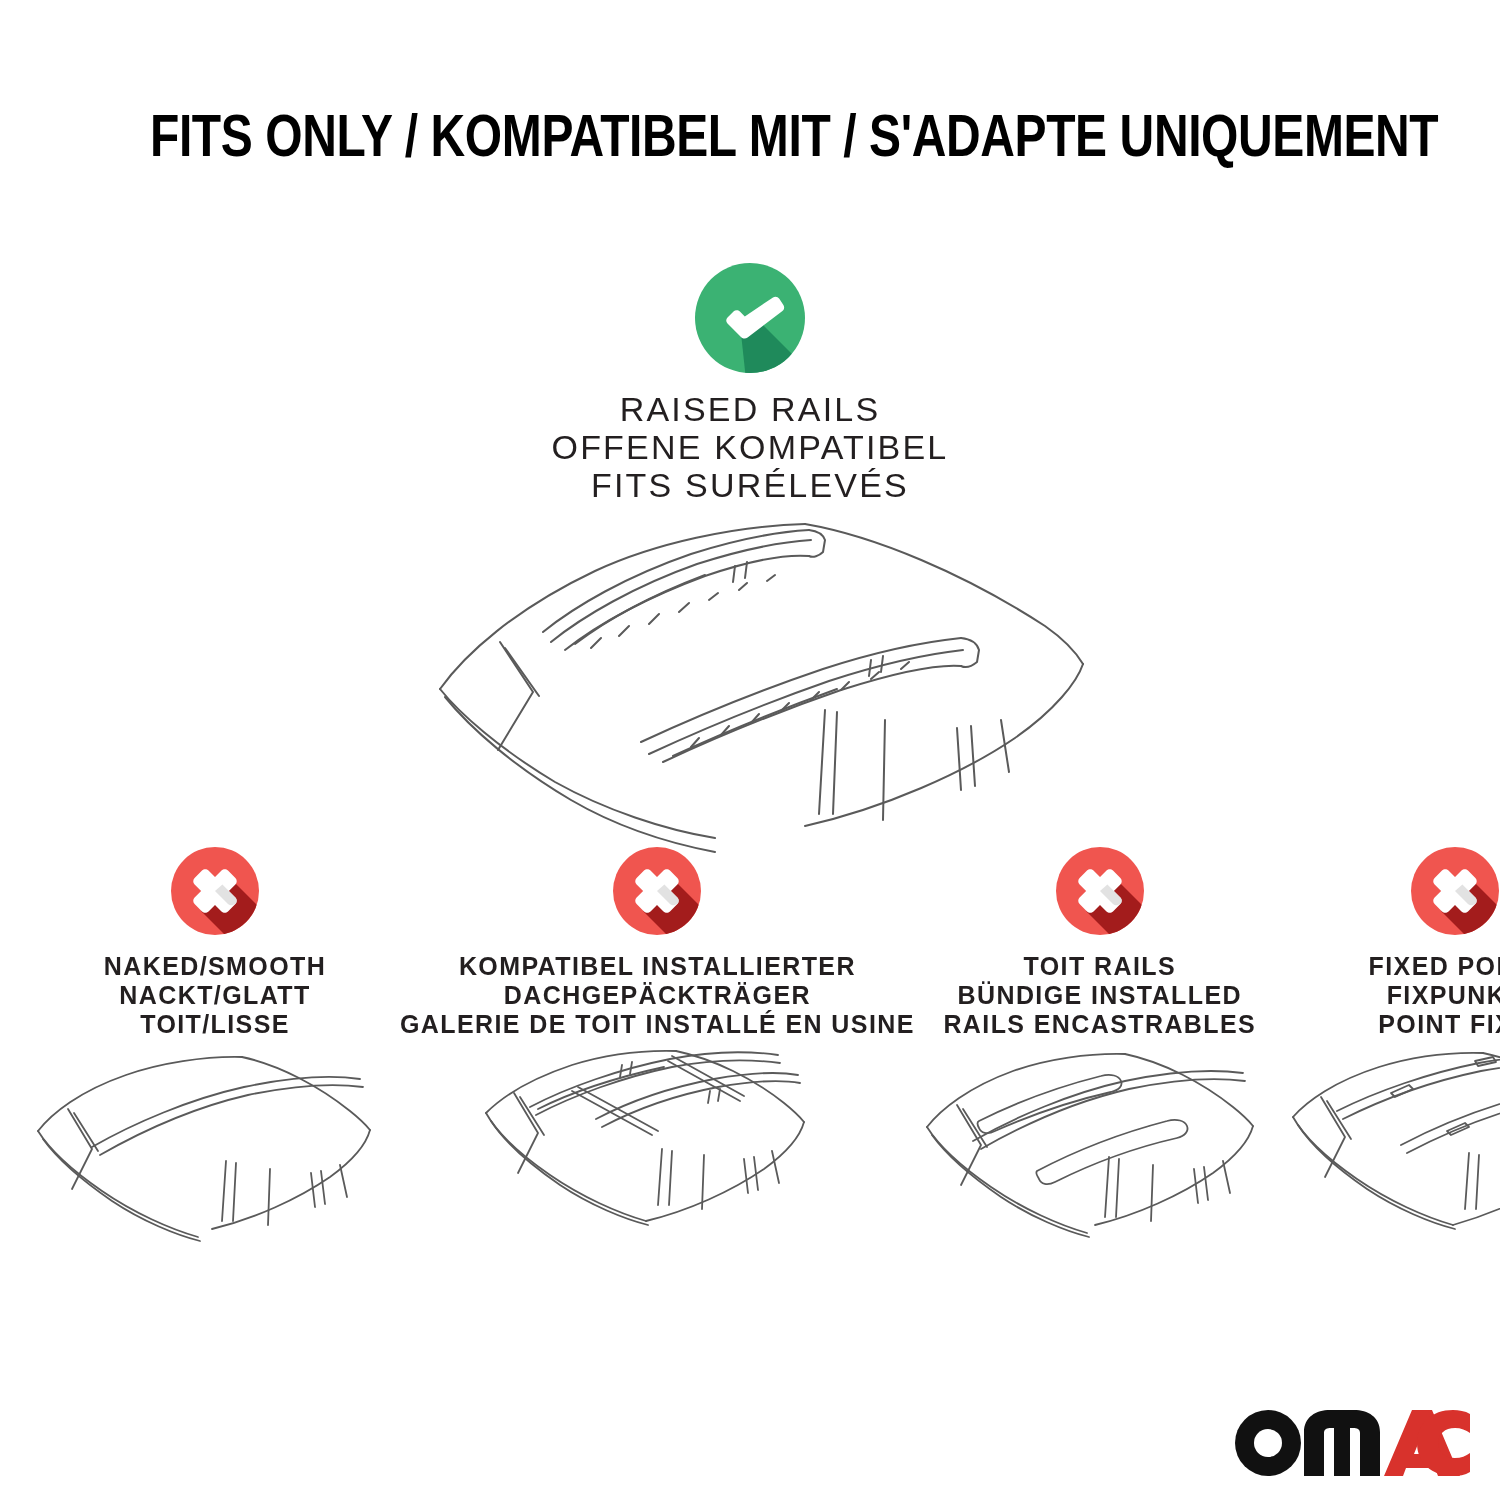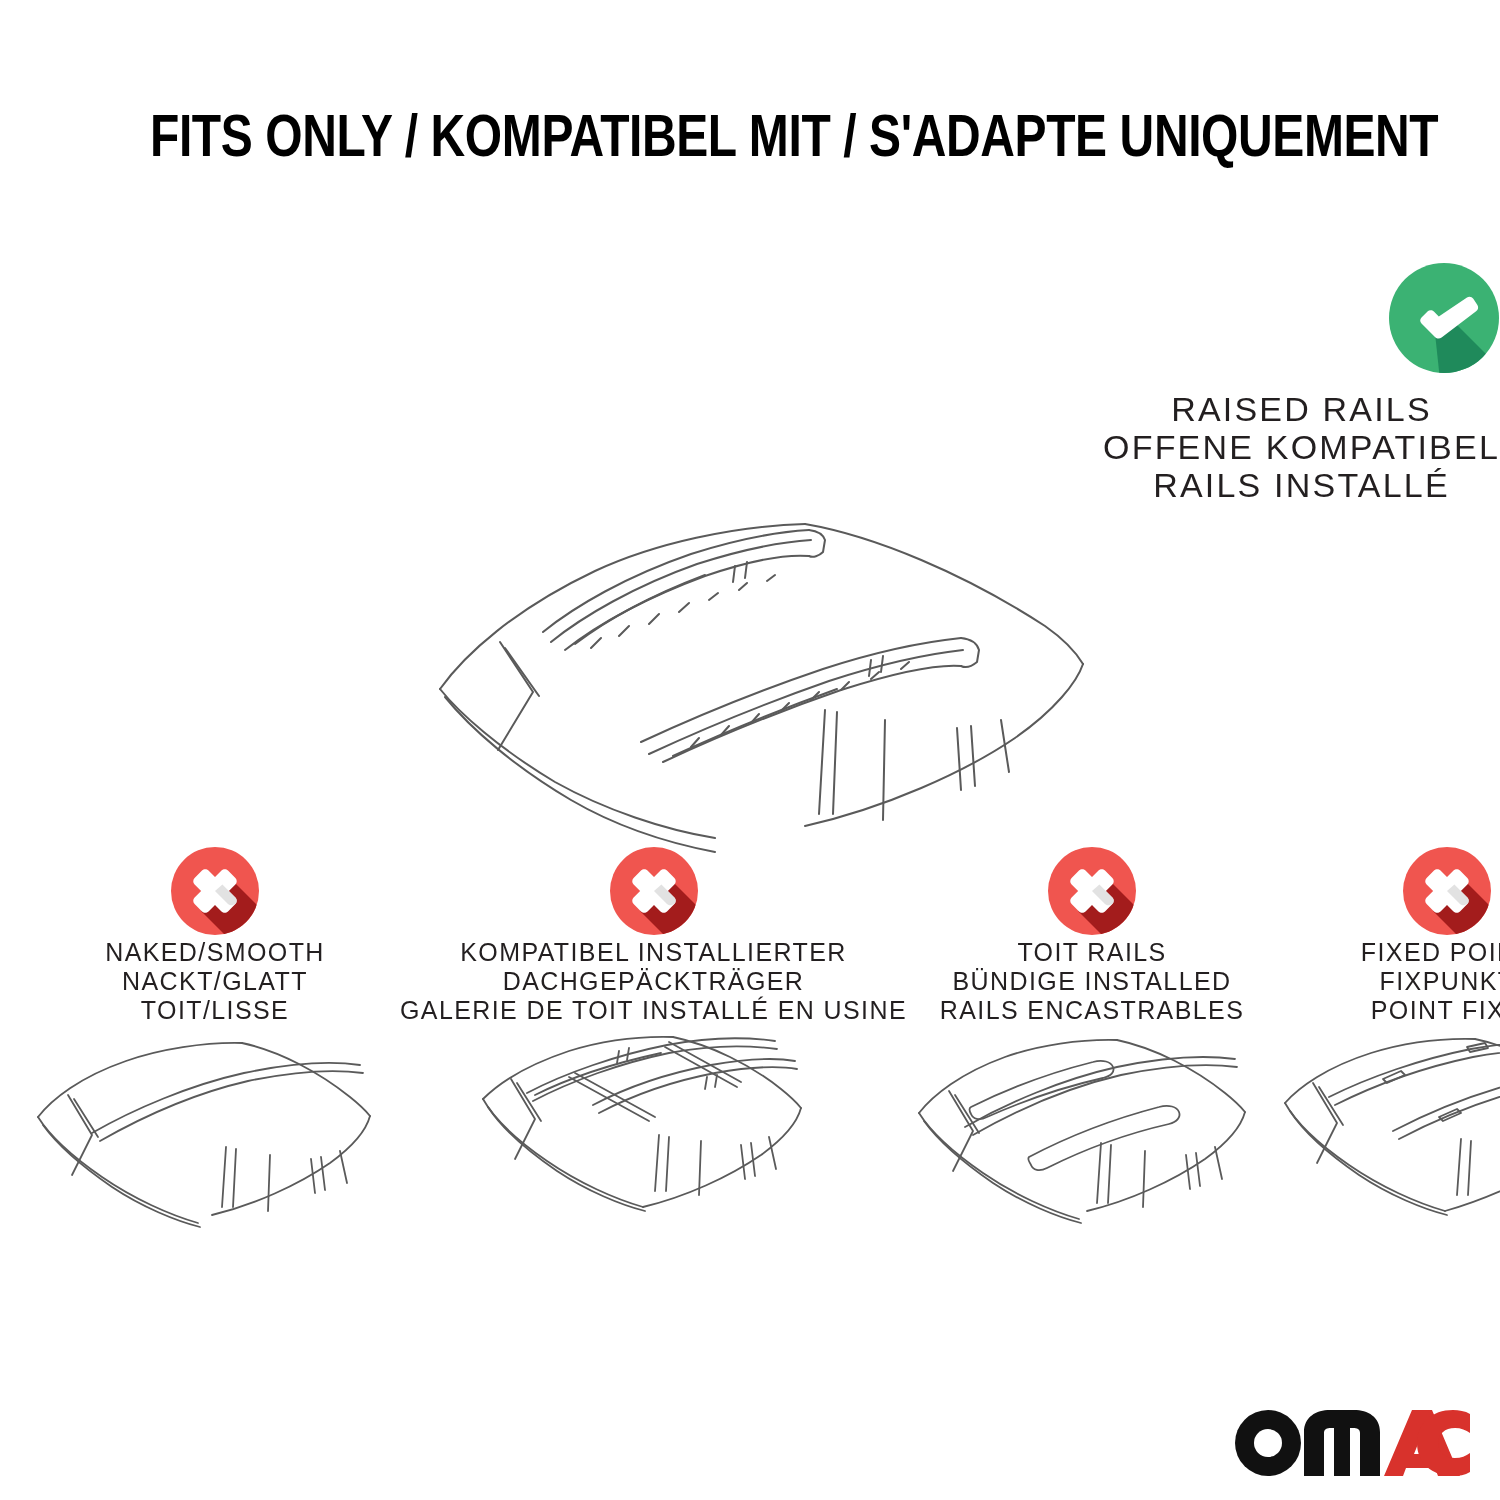--- a/index.html
+++ b/index.html
@@ -36,21 +36,21 @@
   }
 
   
   .featured {
     position: absolute;
     left: 0;
     right: 0;
     top: 262px;
     display: flex;
     flex-direction: column;
-    align-items: flex-end;
+    align-items: center;
   }
   .featured-caption {
     margin-top: 16px;
     text-align: center;
     font-size: 34px;
     line-height: 38px;
     letter-spacing: 2.2px;
     font-weight: 400;
     color: #231f20;
     font-family: "Liberation Sans", sans-serif;
@@ -75,26 +75,26 @@
     display: flex;
     align-items: flex-start;
   }
   .cell {
     flex: 1 1 0;
     display: flex;
     flex-direction: column;
     align-items: center;
   }
   .cell-caption {
-    margin-top: 2px;
+    margin-top: 16px;
     text-align: center;
     font-size: 25px;
     line-height: 29px;
     letter-spacing: 1.4px;
-    font-weight: 400;
+    font-weight: 700;
     color: #231f20;
     font-family: "Liberation Sans", sans-serif;
   }
   .cell-caption .cap-line { display: block; white-space: nowrap; }
 
   .cell-art {
     margin-top: 10px;
     width: 370px;
     height: 230px;
   }
@@ -133,21 +133,21 @@
         <polygon points="46,62 57,51 112,106 112,118 52,118" fill="#1f8a5b"></polygon>
         <polygon points="82,38 92,48 58,82 48,72" fill="#1f8a5b" opacity="0"></polygon>
       </g>
       <path d="M33.5,55.5 L39.5,49.5 C41.3,47.7 44.1,47.7 45.9,49.5 L50.8,54.4 L79.0,35.5 C81.1,34.1 83.9,34.7 85.3,36.8 L89.4,43.0 C90.8,45.1 90.2,47.9 88.1,49.3 L53.6,75.4 C51.7,77.0 48.9,76.9 47.2,75.2 L33.5,61.5 C31.8,59.8 31.8,57.2 33.5,55.5 Z" fill="#ffffff"></path>
     </svg>
   </span>
 
   <div class="featured-caption">
     <span class="cap-line">RAISED RAILS</span>
     <span class="cap-line">OFFENE KOMPATIBEL</span>
-    <span class="cap-line">RAILS INSTALLÉ</span>
+    <span class="cap-line">FITS SURÉLEVÉS</span>
   </div>
 
   <div class="featured-art">
     <svg viewBox="0 0 690 330" width="690" height="330">
       <g fill="none" stroke="#5a5a5a" stroke-width="2" stroke-linecap="round" stroke-linejoin="round">
 
         <path d="M35,175 C60,140 110,95 190,57 C250,29 330,12 400,10"></path>
         <path d="M400,10 C470,22 560,60 640,112 C660,126 672,140 678,150"></path>
         <path d="M35,175 C55,200 95,235 150,268 C200,296 260,316 310,324"></path>
         <path d="M678,150 C672,168 650,196 610,224 C560,258 480,294 400,312"></path>

